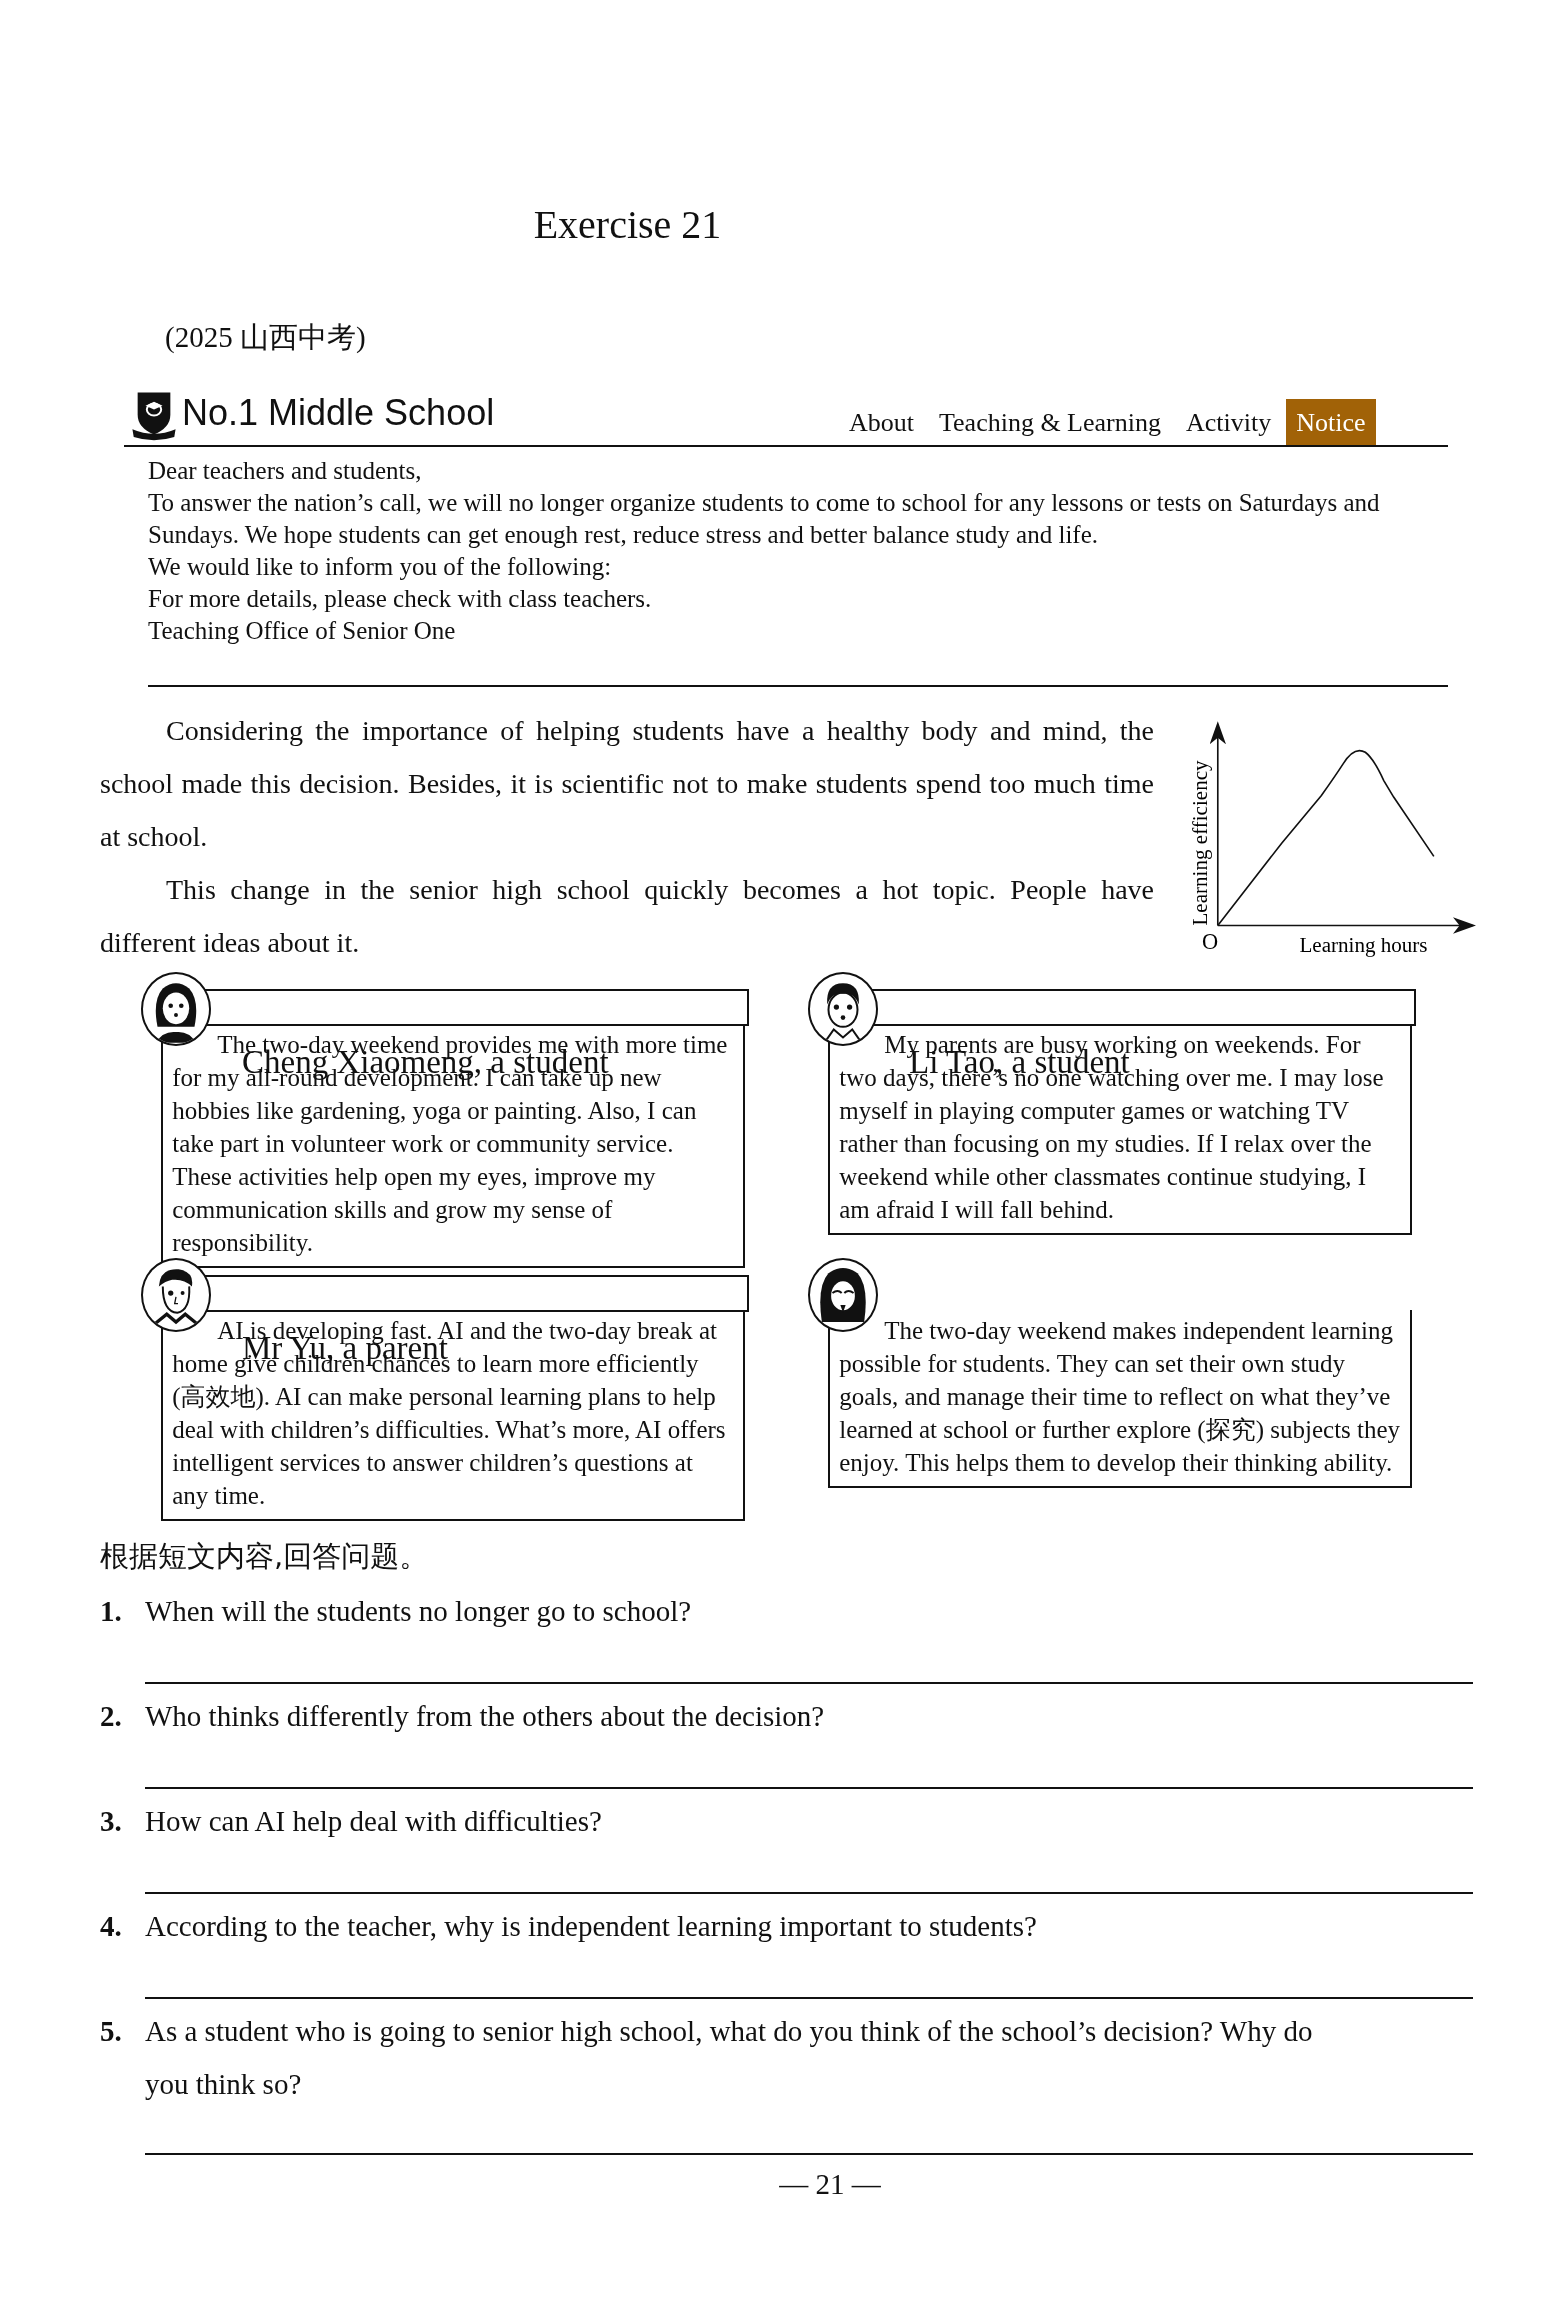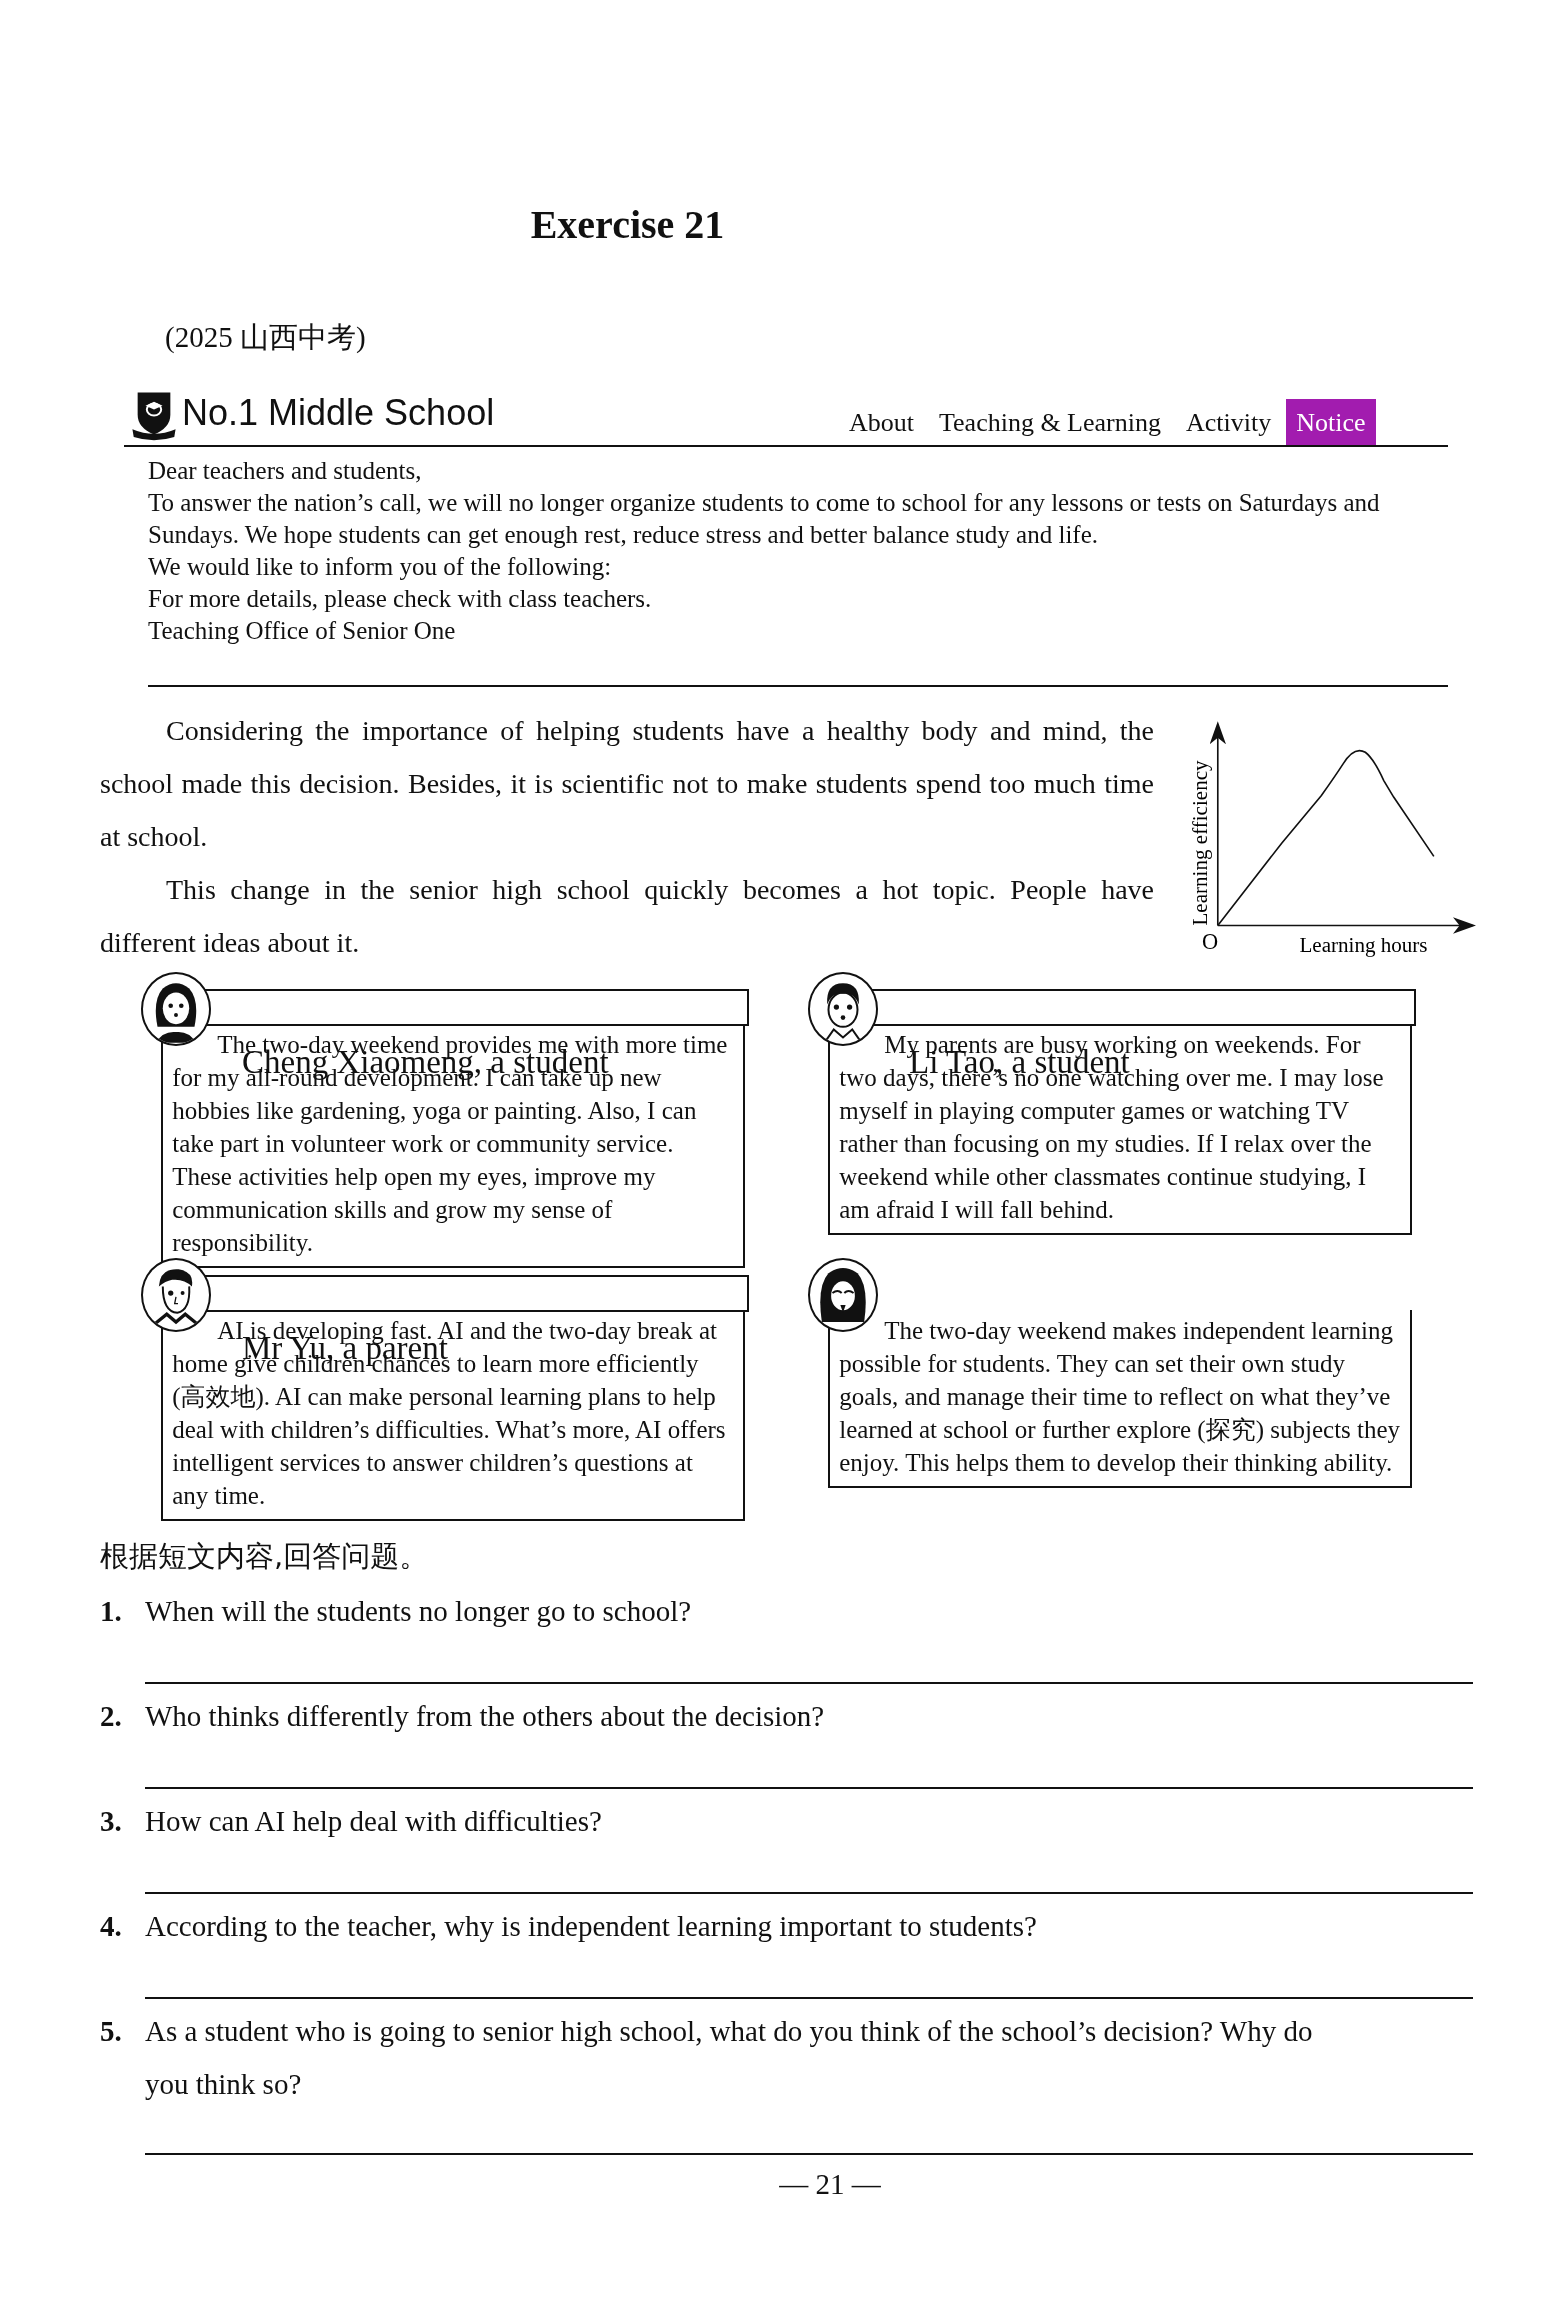--- a/index.html
+++ b/index.html
@@ -1,29 +1,29 @@
 <!DOCTYPE html>
 <html style="font-size:10.5px"><head>
 <meta charset="utf-8">
 <style>
   html, body { margin: 0; padding: 0; background: #ffffff; }
   body { width: 1564px; height: 2319px; position: relative; overflow: hidden;
          font-family: "Liberation Serif", "DejaVu Serif", serif; color: #111; }
   .abs { position: absolute; }
 
-  .title { left: 0; width: 1255px; top: 201px; text-align: center; font-weight: bold; font-size: 40px; }
+  .title { left: 0; width: 1255px; top: 201px; text-align: center; font-weight: normal; font-size: 40px; }
   .source { left: 165px; top: 318px; font-size: 29px; }
 
   
   .site-header { left: 124px; top: 389px; width: 1324px; height: 56px; border-bottom: 2.6px solid #111; }
   .logo { position: absolute; left: 6.6px; top: 1.3px; width: 46px; height: 51px; }
   .school-name { position: absolute; left: 58px; top: 2.6px; font-size: 36px; font-family: "Liberation Sans", "DejaVu Sans", sans-serif; }
   .nav { position: absolute; right: 72px; top: 0; height: 56px; display: flex; align-items: flex-end; gap: 4px; }
   .nav-item { font-size: 26px; padding: 0 10.5px 9.2px; line-height: 1; cursor: pointer; }
-  .nav-item.active { background: #a21caf; color: #fff; padding: 10.5px 10.5px 9.2px; }
+  .nav-item.active { background: #a16207; color: #fff; padding: 10.5px 10.5px 9.2px; }
 
   .notice { left: 148px; top: 455px; width: 1305px; font-size: 25px; line-height: 32px; }
   .notice p { margin: 0; }
   .notice-rule { left: 148px; top: 685px; width: 1300px; border-top: 2.6px solid #111; }
 
   .passage { left: 100px; top: 704px; width: 1054px; font-size: 28px; line-height: 53px; text-align: justify; }
   .passage p { margin: 0; text-indent: 66px; }
 
   .chart { left: 1173px; top: 698px; width: 303px; height: 264px; }
 

